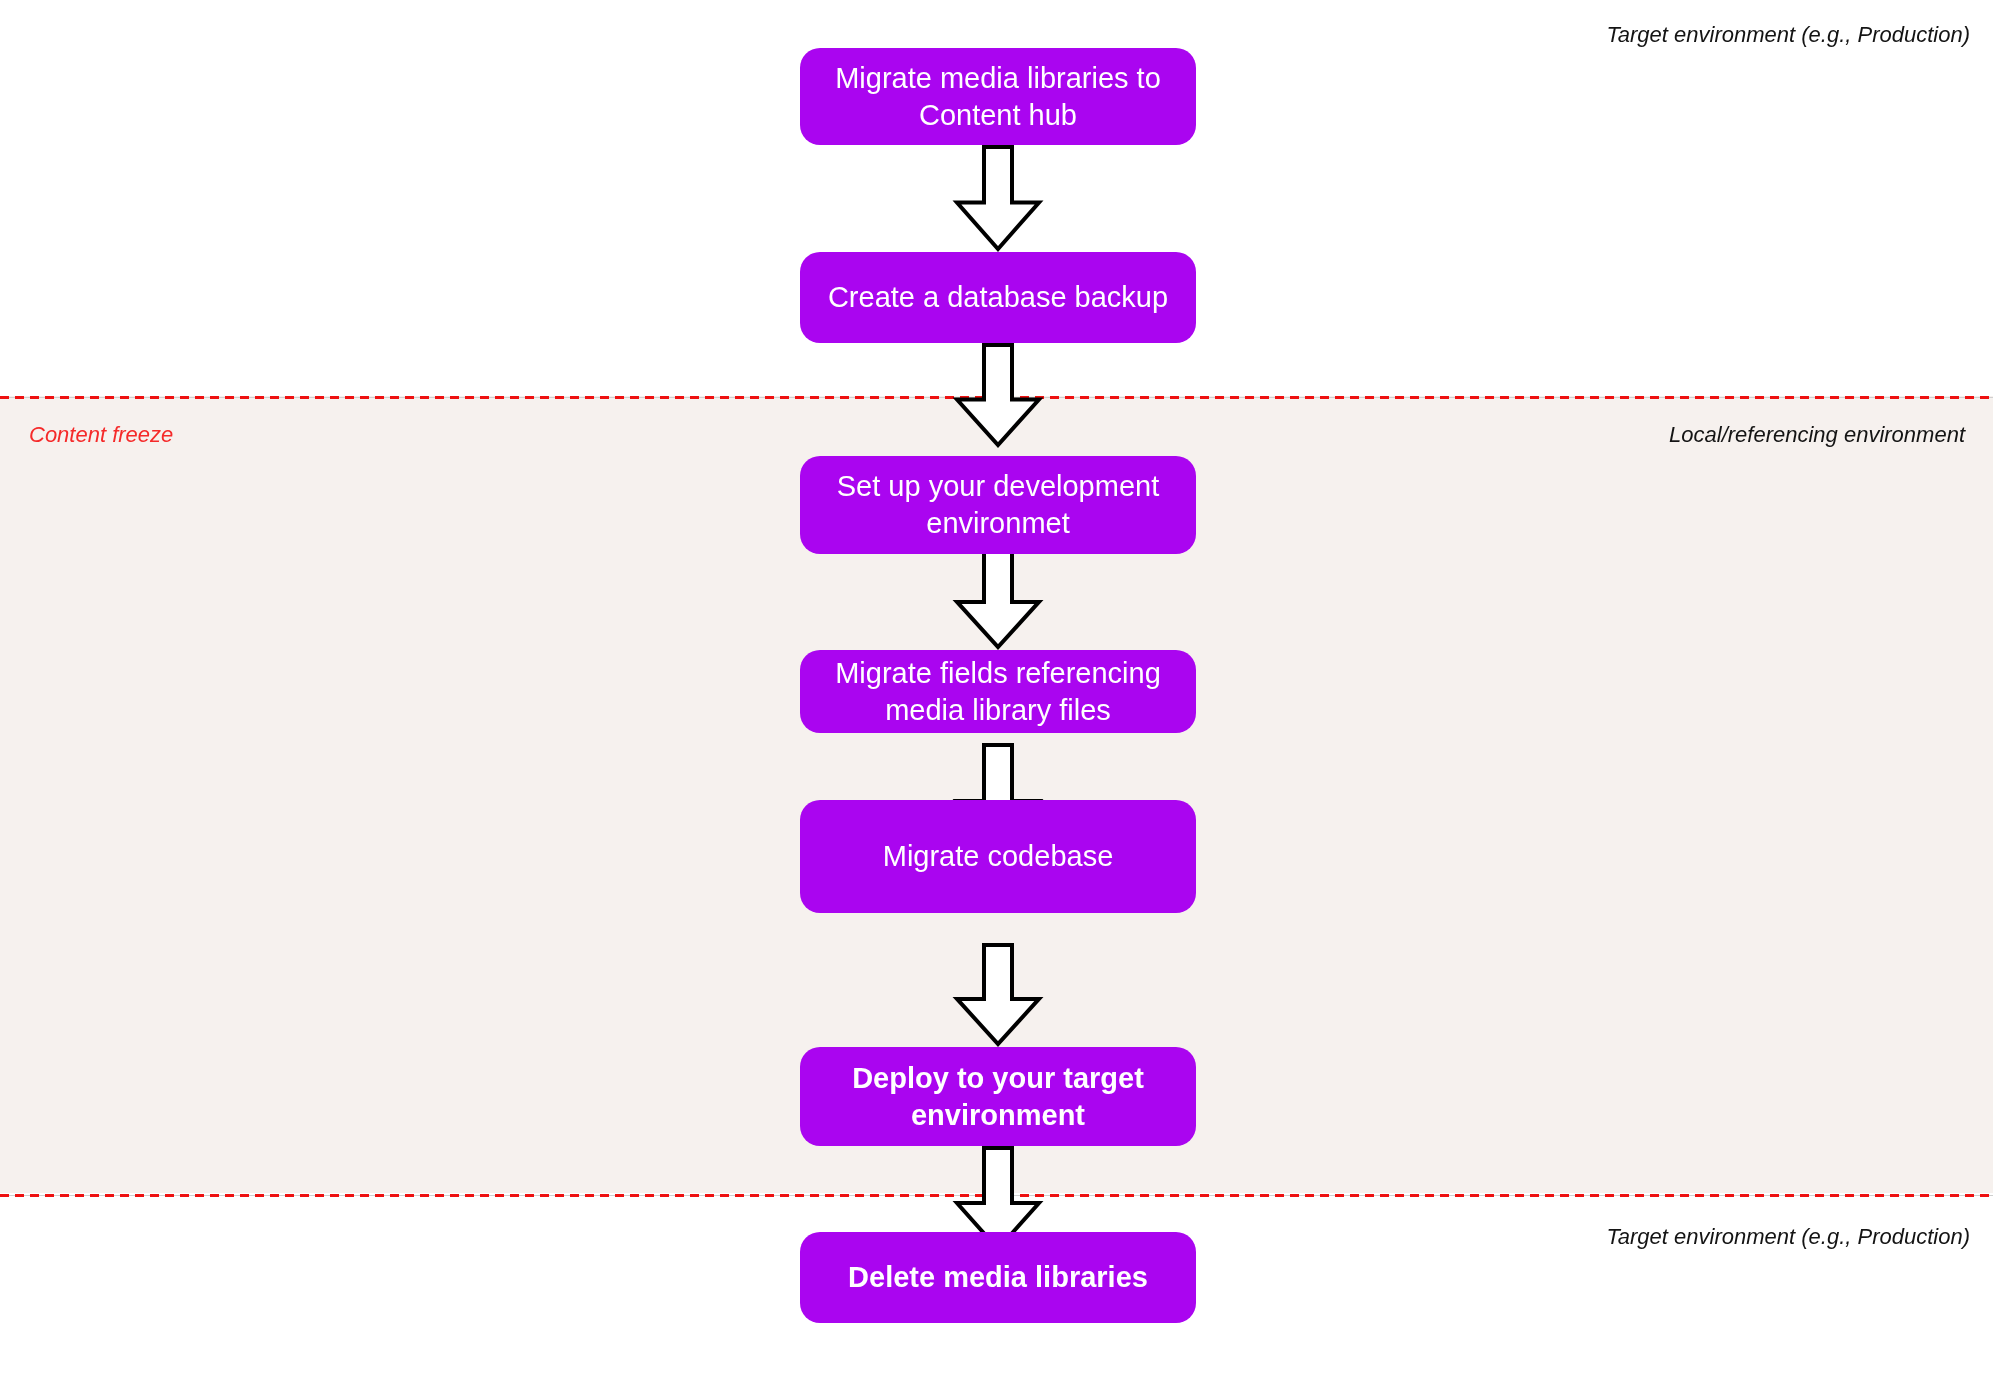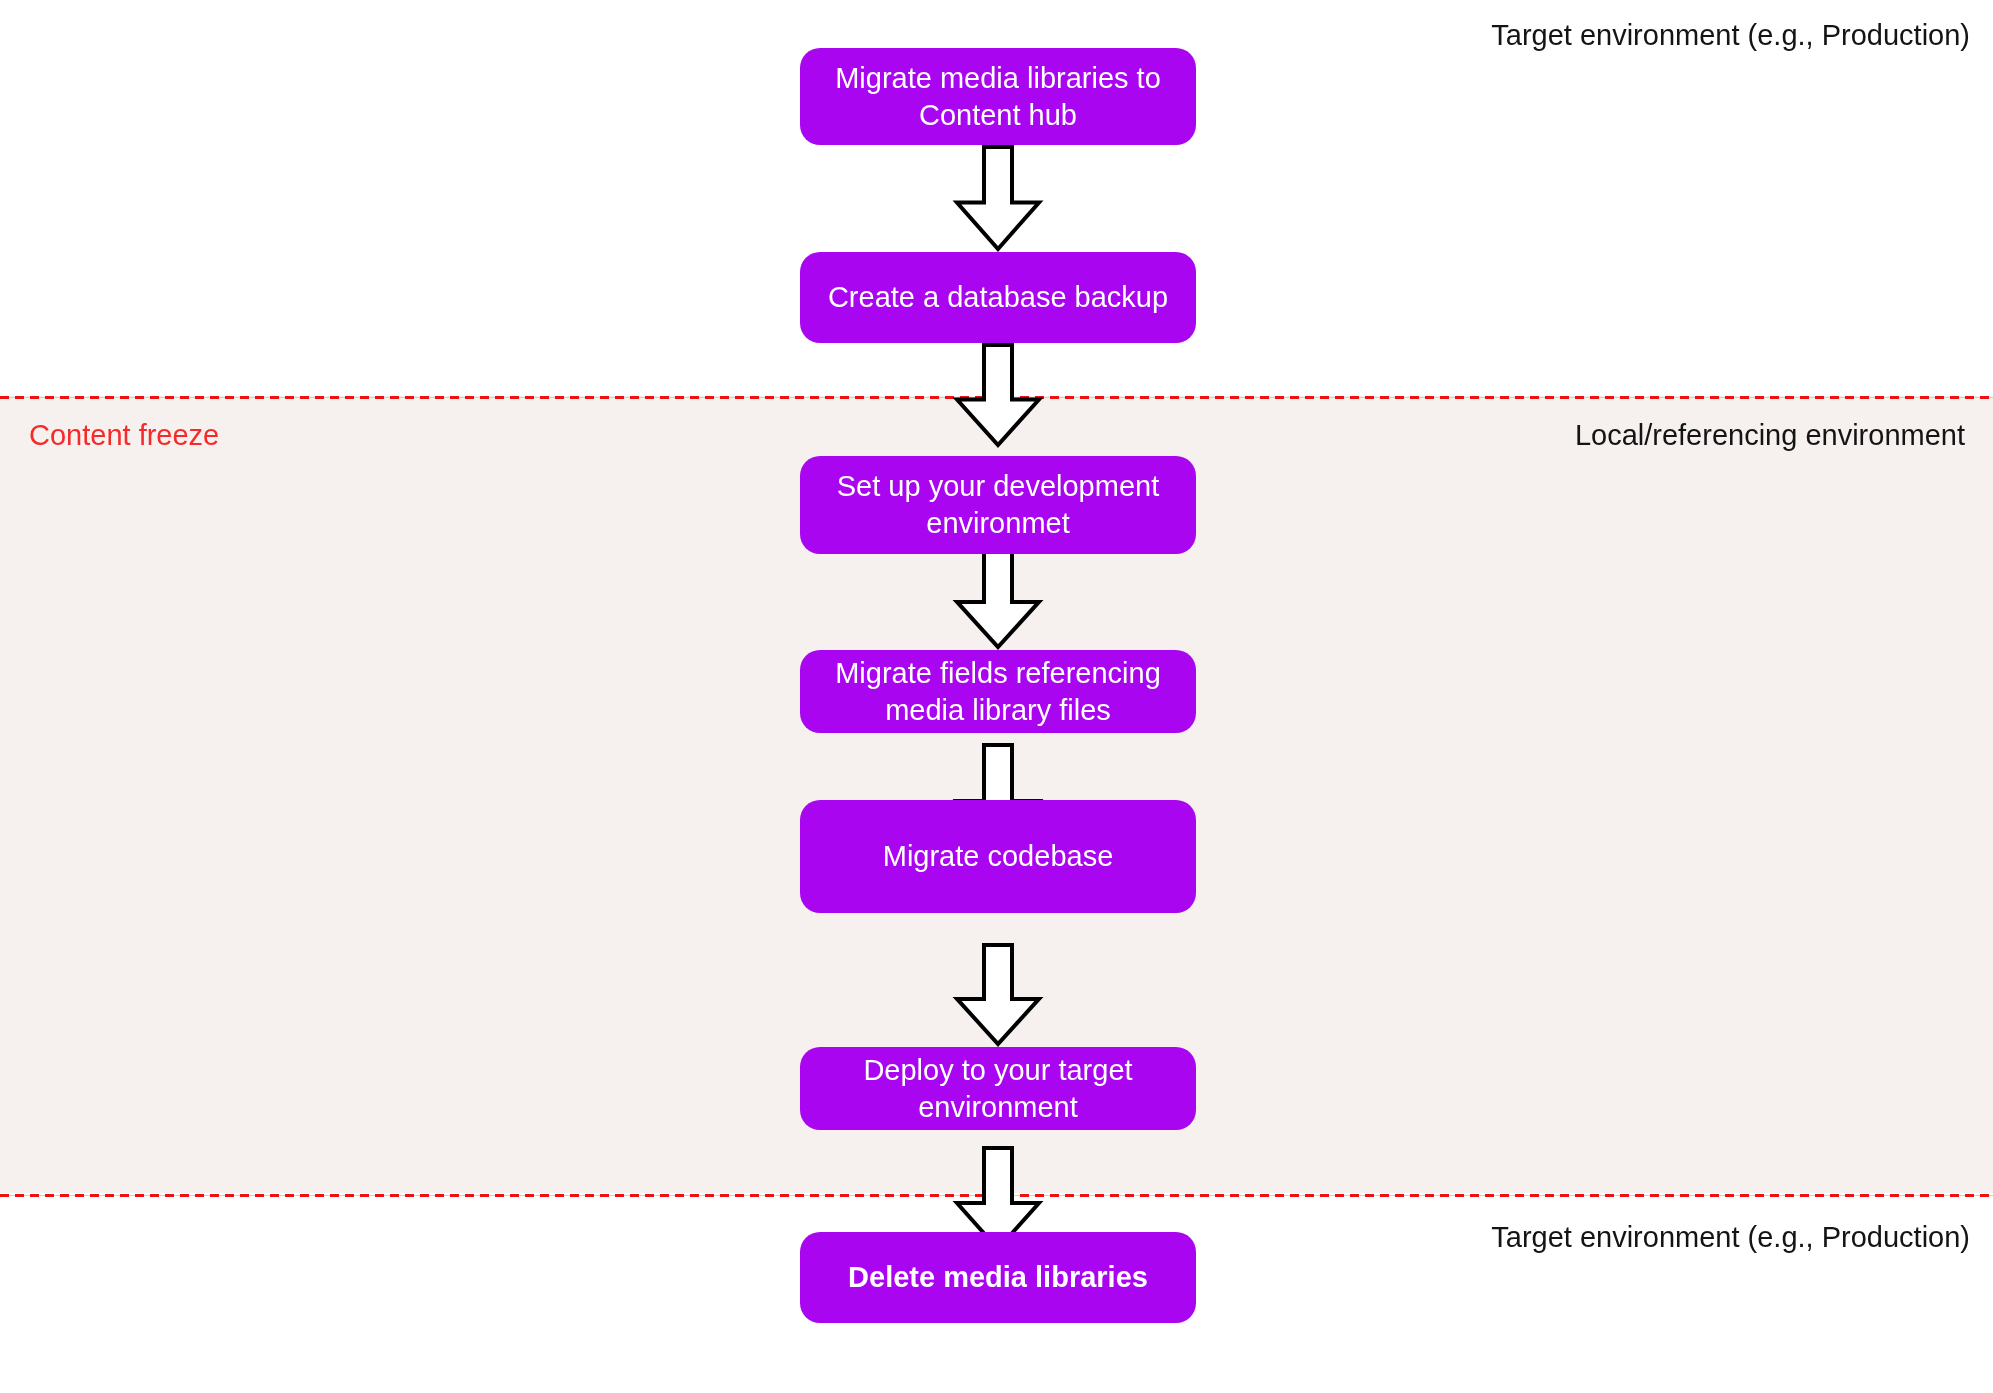--- a/index.html
+++ b/index.html
@@ -22,40 +22,40 @@
 
   .gray-underline{position:absolute;left:0;width:1993px;height:1px;background:#CFCFCF;z-index:1;}
   .gl-1{top:397px;}
   .gl-2{top:1195px;}
   .dashes{position:absolute;left:0;width:1993px;height:3px;z-index:1;
     background:repeating-linear-gradient(to right,var(--red-dash) 0 9px,transparent 9px 15px);}
   .dl-1{top:396px;}
   .dl-2{top:1194px;}
 
   .zone-label{
-    position:absolute;font-size:29px;line-height:34px;color:var(--ink);
-    white-space:nowrap;z-index:4;
+    position:absolute;font-size:22px;line-height:34px;color:var(--ink);
+    white-space:nowrap;z-index:4;font-style:italic;
   }
   .lbl-top{top:18px;right:23px;}
   .lbl-mid-right{top:418px;right:28px;}
   .lbl-bottom{top:1220px;right:23px;}
   .lbl-freeze{top:418px;left:29px;color:var(--red-text);}
 
   .step{
     position:absolute;left:800px;width:396px;z-index:3;
     background:var(--purple);border-radius:20px;
     display:flex;align-items:center;justify-content:center;text-align:center;
     color:#ffffff;font-size:29px;line-height:37px;padding:8px 26px;
   }
   .b1{top:48px;height:97px;}
   .b2{top:252px;height:91px;}
   .b3{top:448px;height:98px;margin-top:8px;}
   .b4{top:650px;height:83px;}
   .b5{top:800px;height:113px;}
-  .b6{top:1047px;height:83px;}
+  .b6{top:1047px;height:99px;font-weight:bold;}
   .b7{top:1232px;height:91px;font-weight:bold;}
 
   .arrow{position:absolute;left:952px;width:92px;z-index:2;}
   .a1{top:145px;height:107px;}
   .a2{top:343px;height:105px;}
   .a3{top:546px;height:104px;}
   .a4{top:743px;height:108px;}
   .a5{top:943px;height:104px;}
   .a6{top:1146px;height:106px;}
   .arrow svg{display:block;width:100%;height:100%;}

